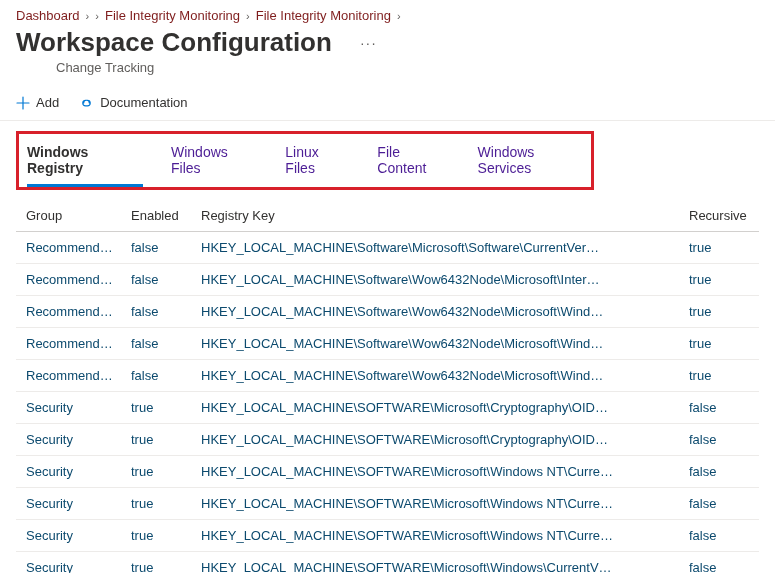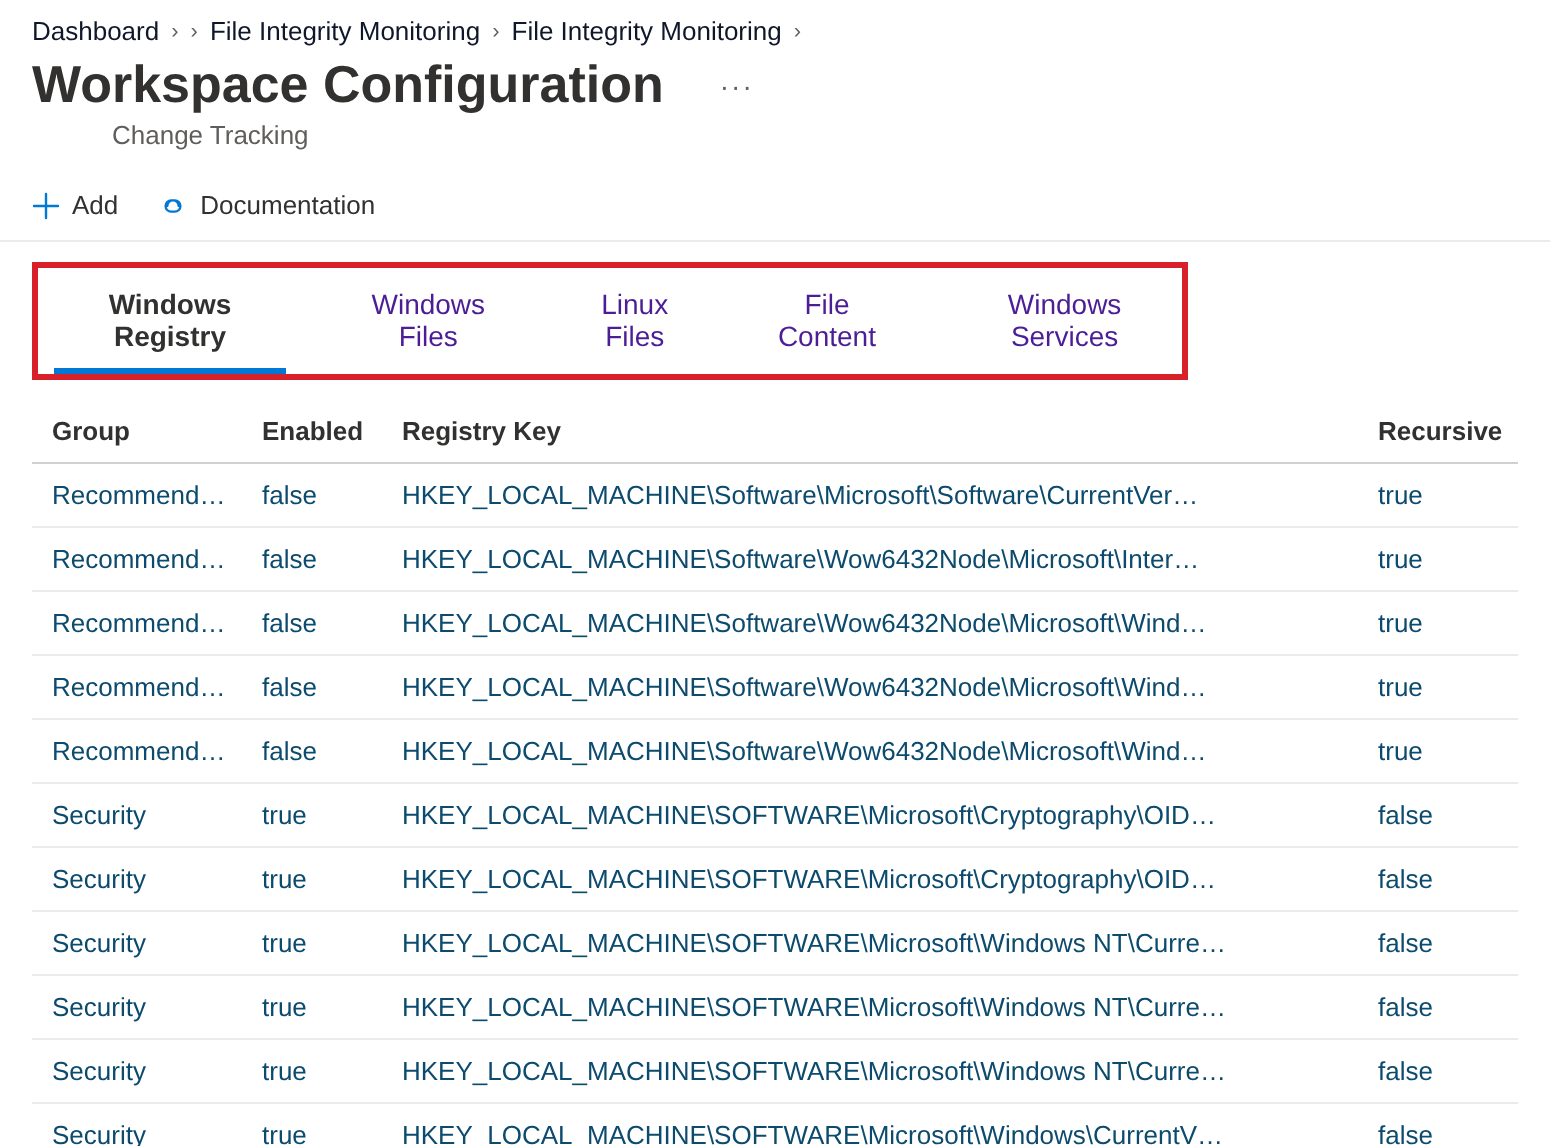--- a/index.html
+++ b/index.html
@@ -11,21 +11,21 @@
       font-size: 13px;
     }
     .breadcrumb {
       display: flex;
       align-items: center;
       padding: 8px 16px 0 16px;
       font-size: 13px;
       gap: 6px;
       flex-wrap: wrap;
     }
-    .breadcrumb-link { color: #0f172a; cursor: pointer; }
+    .breadcrumb-link { color: #7f1d1d; cursor: pointer; }
     .breadcrumb-sep { color: #605e5c; font-size: 11px; }
     .title-row {
       display: flex;
       align-items: flex-start;
       padding: 4px 16px 0 16px;
       gap: 28px;
     }
     .title {
       font-size: 26px;
       font-weight: 600;
@@ -63,21 +63,20 @@
     .tabs-outer {
       border: 3px solid #d8202a;
       margin: 10px 16px 6px 16px;
       padding: 6px 4px 0 4px;
       width: 578px;
     }
     .tabs {
       display: flex;
       gap: 28px;
       padding-left: 4px;
-      text-align: center;
     }
     .tab {
       font-size: 14px;
       color: #4c1d95;
       padding: 4px 0 8px 0;
       cursor: pointer;
       border-bottom: 3px solid transparent;
     }
     .tab.active {
       font-weight: 600;
@@ -86,21 +85,21 @@
     }
     table {
       width: calc(100% - 32px);
       margin: 10px 16px 0 16px;
       border-collapse: collapse;
       font-size: 13px;
       table-layout: fixed;
     }
     th {
       text-align: left;
-      font-weight: 700;
+      font-weight: 400;
       color: #323130;
       padding: 8px 8px 8px 10px;
       border-bottom: 1px solid #d2d0ce;
     }
     td {
       padding: 8px 8px 8px 10px;
       border-bottom: 1px solid #edebe9;
       white-space: nowrap;
       overflow: hidden;
       text-overflow: ellipsis;

